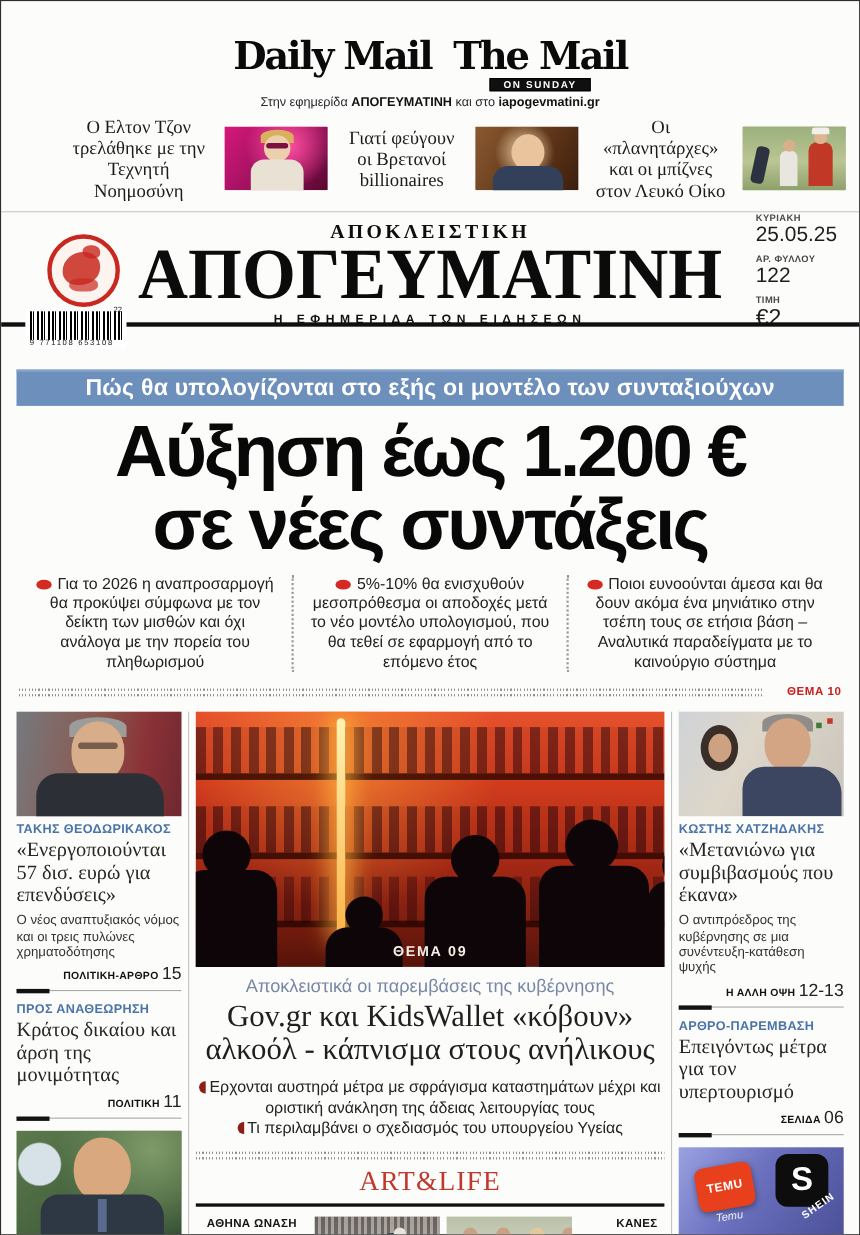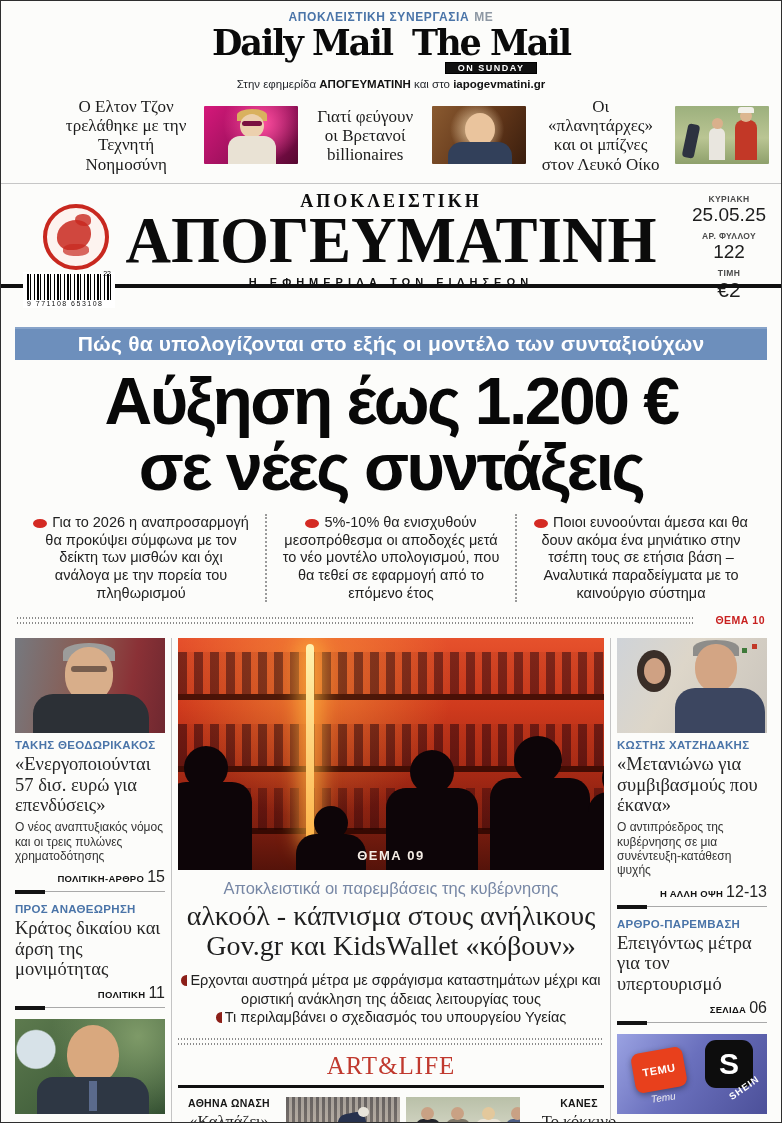--- a/index.html
+++ b/index.html
@@ -5,21 +5,21 @@
   * { margin:0; padding:0; box-sizing:border-box; }
   body { background:#777; font-family:"Liberation Sans", sans-serif; }
   .page { width:782px; height:1123px; margin:0 auto; background:#fcfcfa; border:1px solid #2e2e2e;
           position:relative; overflow:hidden; color:#111; }
 
   
   .partnership { text-align:center; padding-top:9px; }
   .pp-kicker { font-size:12px; font-weight:bold; color:#4a74a8; letter-spacing:.6px; }
   .pp-kicker .tail { color:#8d97a3; margin-left:5px; font-weight:bold; }
   .mail-logos { display:flex; justify-content:center; align-items:flex-start; gap:20px; margin-top:1px; }
-  .mail-block { display:flex; flex-direction:column; align-items:center; }
+  .mail-block { display:flex; flex-direction:column; align-items:center;margin-top:23px; }
   .mail-word { font-family:"DejaVu Serif", serif; font-weight:bold; font-size:35px; line-height:1;
                letter-spacing:-2px; color:#0a0a0a; }
   .onsunday { background:#101010; color:#fff; font-size:9px; font-weight:bold; letter-spacing:1.5px;
               padding:0 12px; margin-top:2px; border:1px solid #000; }
   .pp-tagline { font-size:11.5px; color:#26292e; margin-top:4px; }
   .pp-tagline b { color:#111; }
 
   
   .teasers { display:flex; justify-content:center; align-items:center; gap:12px;
              padding:7px 12px 9px; border-bottom:1px solid #c6c6c6; }
@@ -53,21 +53,21 @@
   .mh-edition { text-align:center; font-family:"Liberation Serif", serif; font-weight:bold;
                 font-size:18px; letter-spacing:3px; padding-top:7px; color:#0e0e0e; }
   .mh-title { text-align:center; font-family:"Liberation Serif", serif; font-weight:bold;
               font-size:63px; line-height:.92; letter-spacing:0px; color:#0b0b0b; transform:scaleY(1.04); }
   .mh-sub { text-align:center; font-size:11px; font-weight:bold; letter-spacing:5px; margin-top:6px; color:#111; }
   .emblem { position:absolute; left:42px; top:20px; width:66px; height:66px; border:4px solid #c8281f;
             border-radius:50%; background:#fdf3ef; }
   .emblem .b1 { position:absolute; left:10px; top:12px; width:34px; height:30px; background:#c8281f; border-radius:60% 45% 55% 40%; opacity:.85; }
   .emblem .b2 { position:absolute; left:28px; top:6px; width:16px; height:12px; background:#c8281f; border-radius:50% 50% 40% 60%; opacity:.8; }
   .emblem .b3 { position:absolute; left:16px; top:36px; width:26px; height:12px; background:#c8281f; border-radius:40%; opacity:.7; }
-  .mh-info { position:absolute; right:10px; top:10px; width:84px; text-align:center; }
+  .mh-info { position:absolute; right:10px; top:0; width:84px; text-align:left; }
   .mi-label { font-size:8.5px; font-weight:bold; color:#4a4a4a; letter-spacing:.4px; }
   .mi-big { font-size:19px; color:#1d1d1d; line-height:1; margin-top:1px; }
   .mi-price { font-size:21px; }
   .mi-group { margin-bottom:7px; }
   .mh-rule { position:absolute; left:0; right:0; bottom:28px; height:4px; background:#101010; }
   .barcode-box { position:absolute; left:22px; bottom:8px; width:92px; background:#fff; padding:2px 4px 1px; }
   .barcode-bars { height:26px; background:repeating-linear-gradient(90deg,#000 0 2px,#fff 2px 3px,#000 3px 4px,#fff 4px 7px,#000 7px 8px,#fff 8px 10px); }
   .barcode-num { font-size:7px; letter-spacing:1.5px; color:#111; }
   .barcode-sup { position:absolute; right:4px; top:-2px; font-size:7px; color:#111; }
 
@@ -186,23 +186,20 @@
   .ph-cannes .h { position:absolute; top:10px; width:13px; height:13px; background:#c9a184; border-radius:50%; }
   .ph-cannes .h1 { left:15px; } .ph-cannes .h2 { left:45px; } .ph-cannes .h3 { left:76px; background:#e3c89c; } .ph-cannes .h4 { left:105px; }
   .ph-cannes .strap { position:absolute; left:72px; top:26px; width:4px; height:34px; background:#b23a32; transform:rotate(16deg); }
 </style>
 </head>
 <body>
 
 <div class="page">
 
   <div class="partnership">
-    <div class="pp-kicker">
-      <span>ΑΠΟΚΛΕΙΣΤΙΚΗ ΣΥΝΕΡΓΑΣΙΑ</span><span class="tail">ΜΕ</span>
-    </div>
     <div class="mail-logos">
       <div class="mail-block">
         <span class="mail-word">Daily Mail</span>
       </div>
       <div class="mail-block">
         <span class="mail-word">The Mail</span>
         <span class="onsunday">ON SUNDAY</span>
       </div>
     </div>
     <div class="pp-tagline">
@@ -336,22 +333,22 @@
         <div class="sil body" style="left:208px; top:150px; width:92px; height:82px;"></div>
         <div class="sil head" style="left:336px; top:98px; width:48px; height:48px;"></div>
         <div class="sil body" style="left:312px; top:140px; width:100px; height:92px;"></div>
         <div class="sil head" style="left:424px; top:120px; width:40px; height:40px;"></div>
         <div class="sil body" style="left:410px; top:154px; width:70px; height:78px;"></div>
         <div class="bar-label">ΘΕΜΑ 09</div>
       </div>
 
       <div class="c-kicker">Αποκλειστικά οι παρεμβάσεις της κυβέρνησης</div>
       <div class="c-head">
+        <div>Gov.gr και KidsWallet «κόβουν»</div>
         <div>αλκοόλ - κάπνισμα στους ανήλικους</div>
-        <div>Gov.gr και KidsWallet «κόβουν»</div>
       </div>
       <div class="c-bullets">
         <div><span class="half-dot"></span><span>Ερχονται αυστηρά μέτρα με σφράγισμα καταστημάτων μέχρι και οριστική ανάκληση της άδειας λειτουργίας τους</span></div>
         <div><span class="half-dot"></span><span>Τι περιλαμβάνει ο σχεδιασμός του υπουργείου Υγείας</span></div>
       </div>
 
       <div class="dotted-rule c-dotted"></div>
 
       <div class="artlife-head">
         <span class="artlife-title">ART&amp;LIFE</span>

